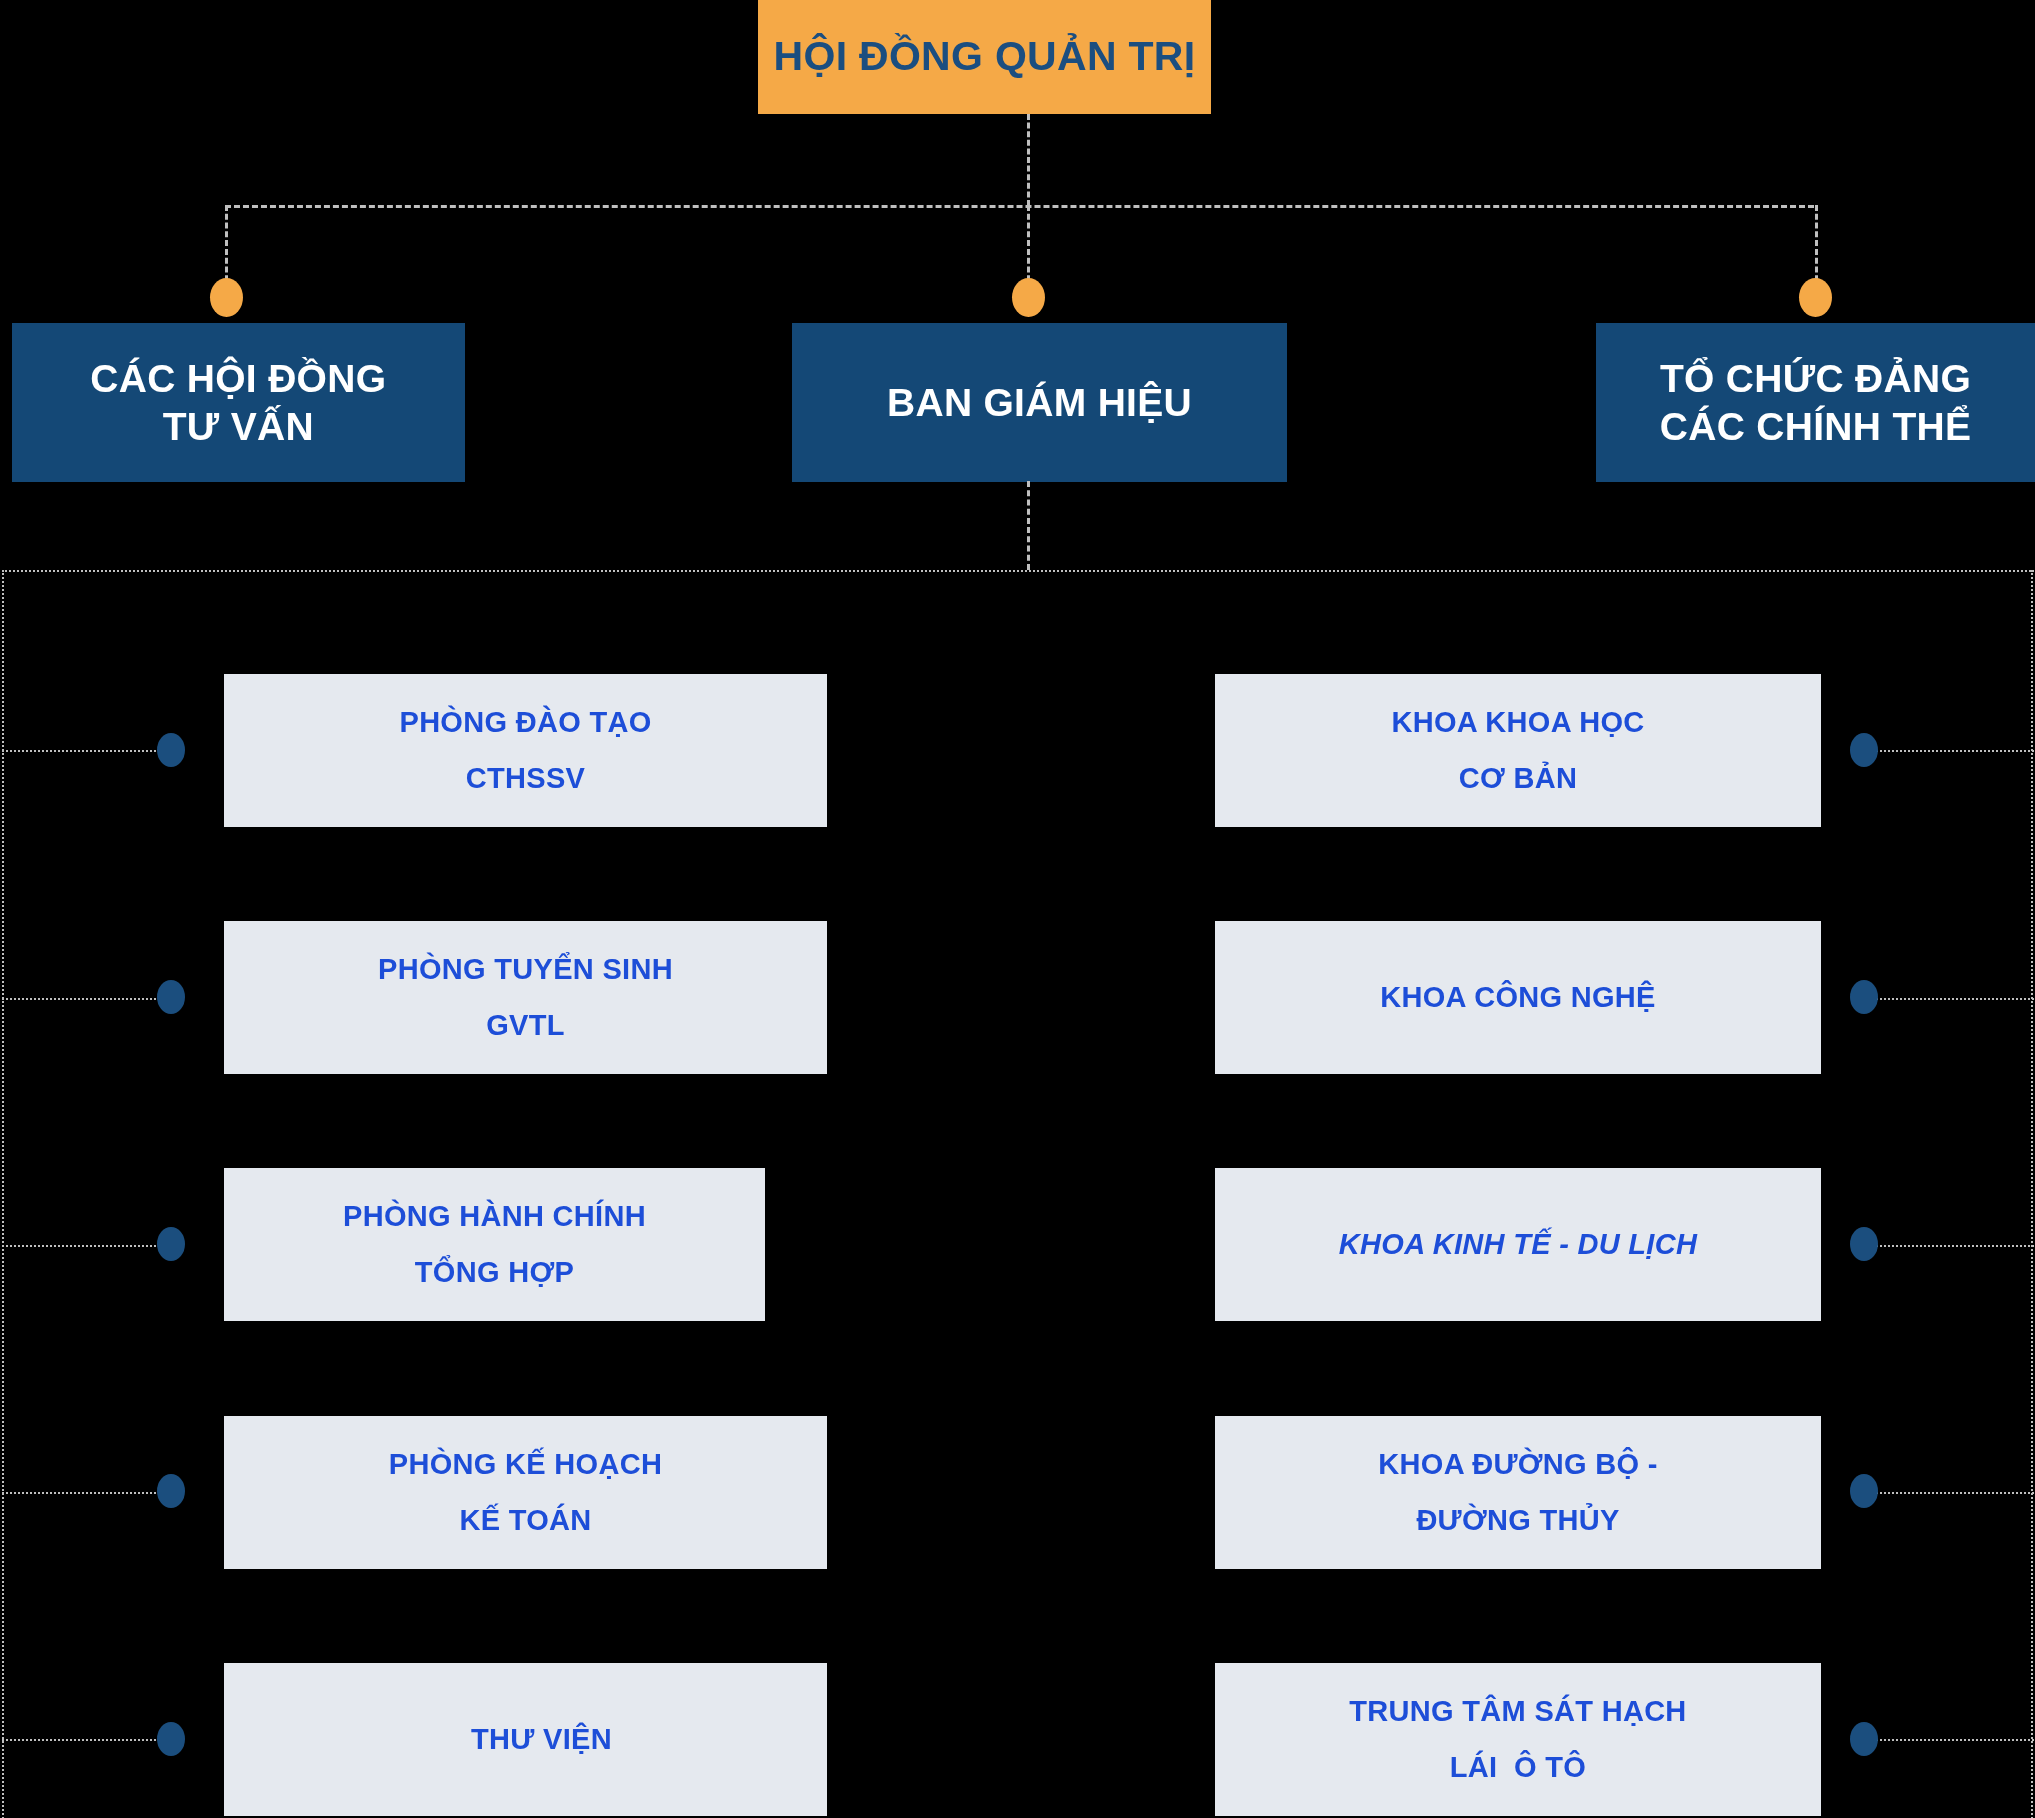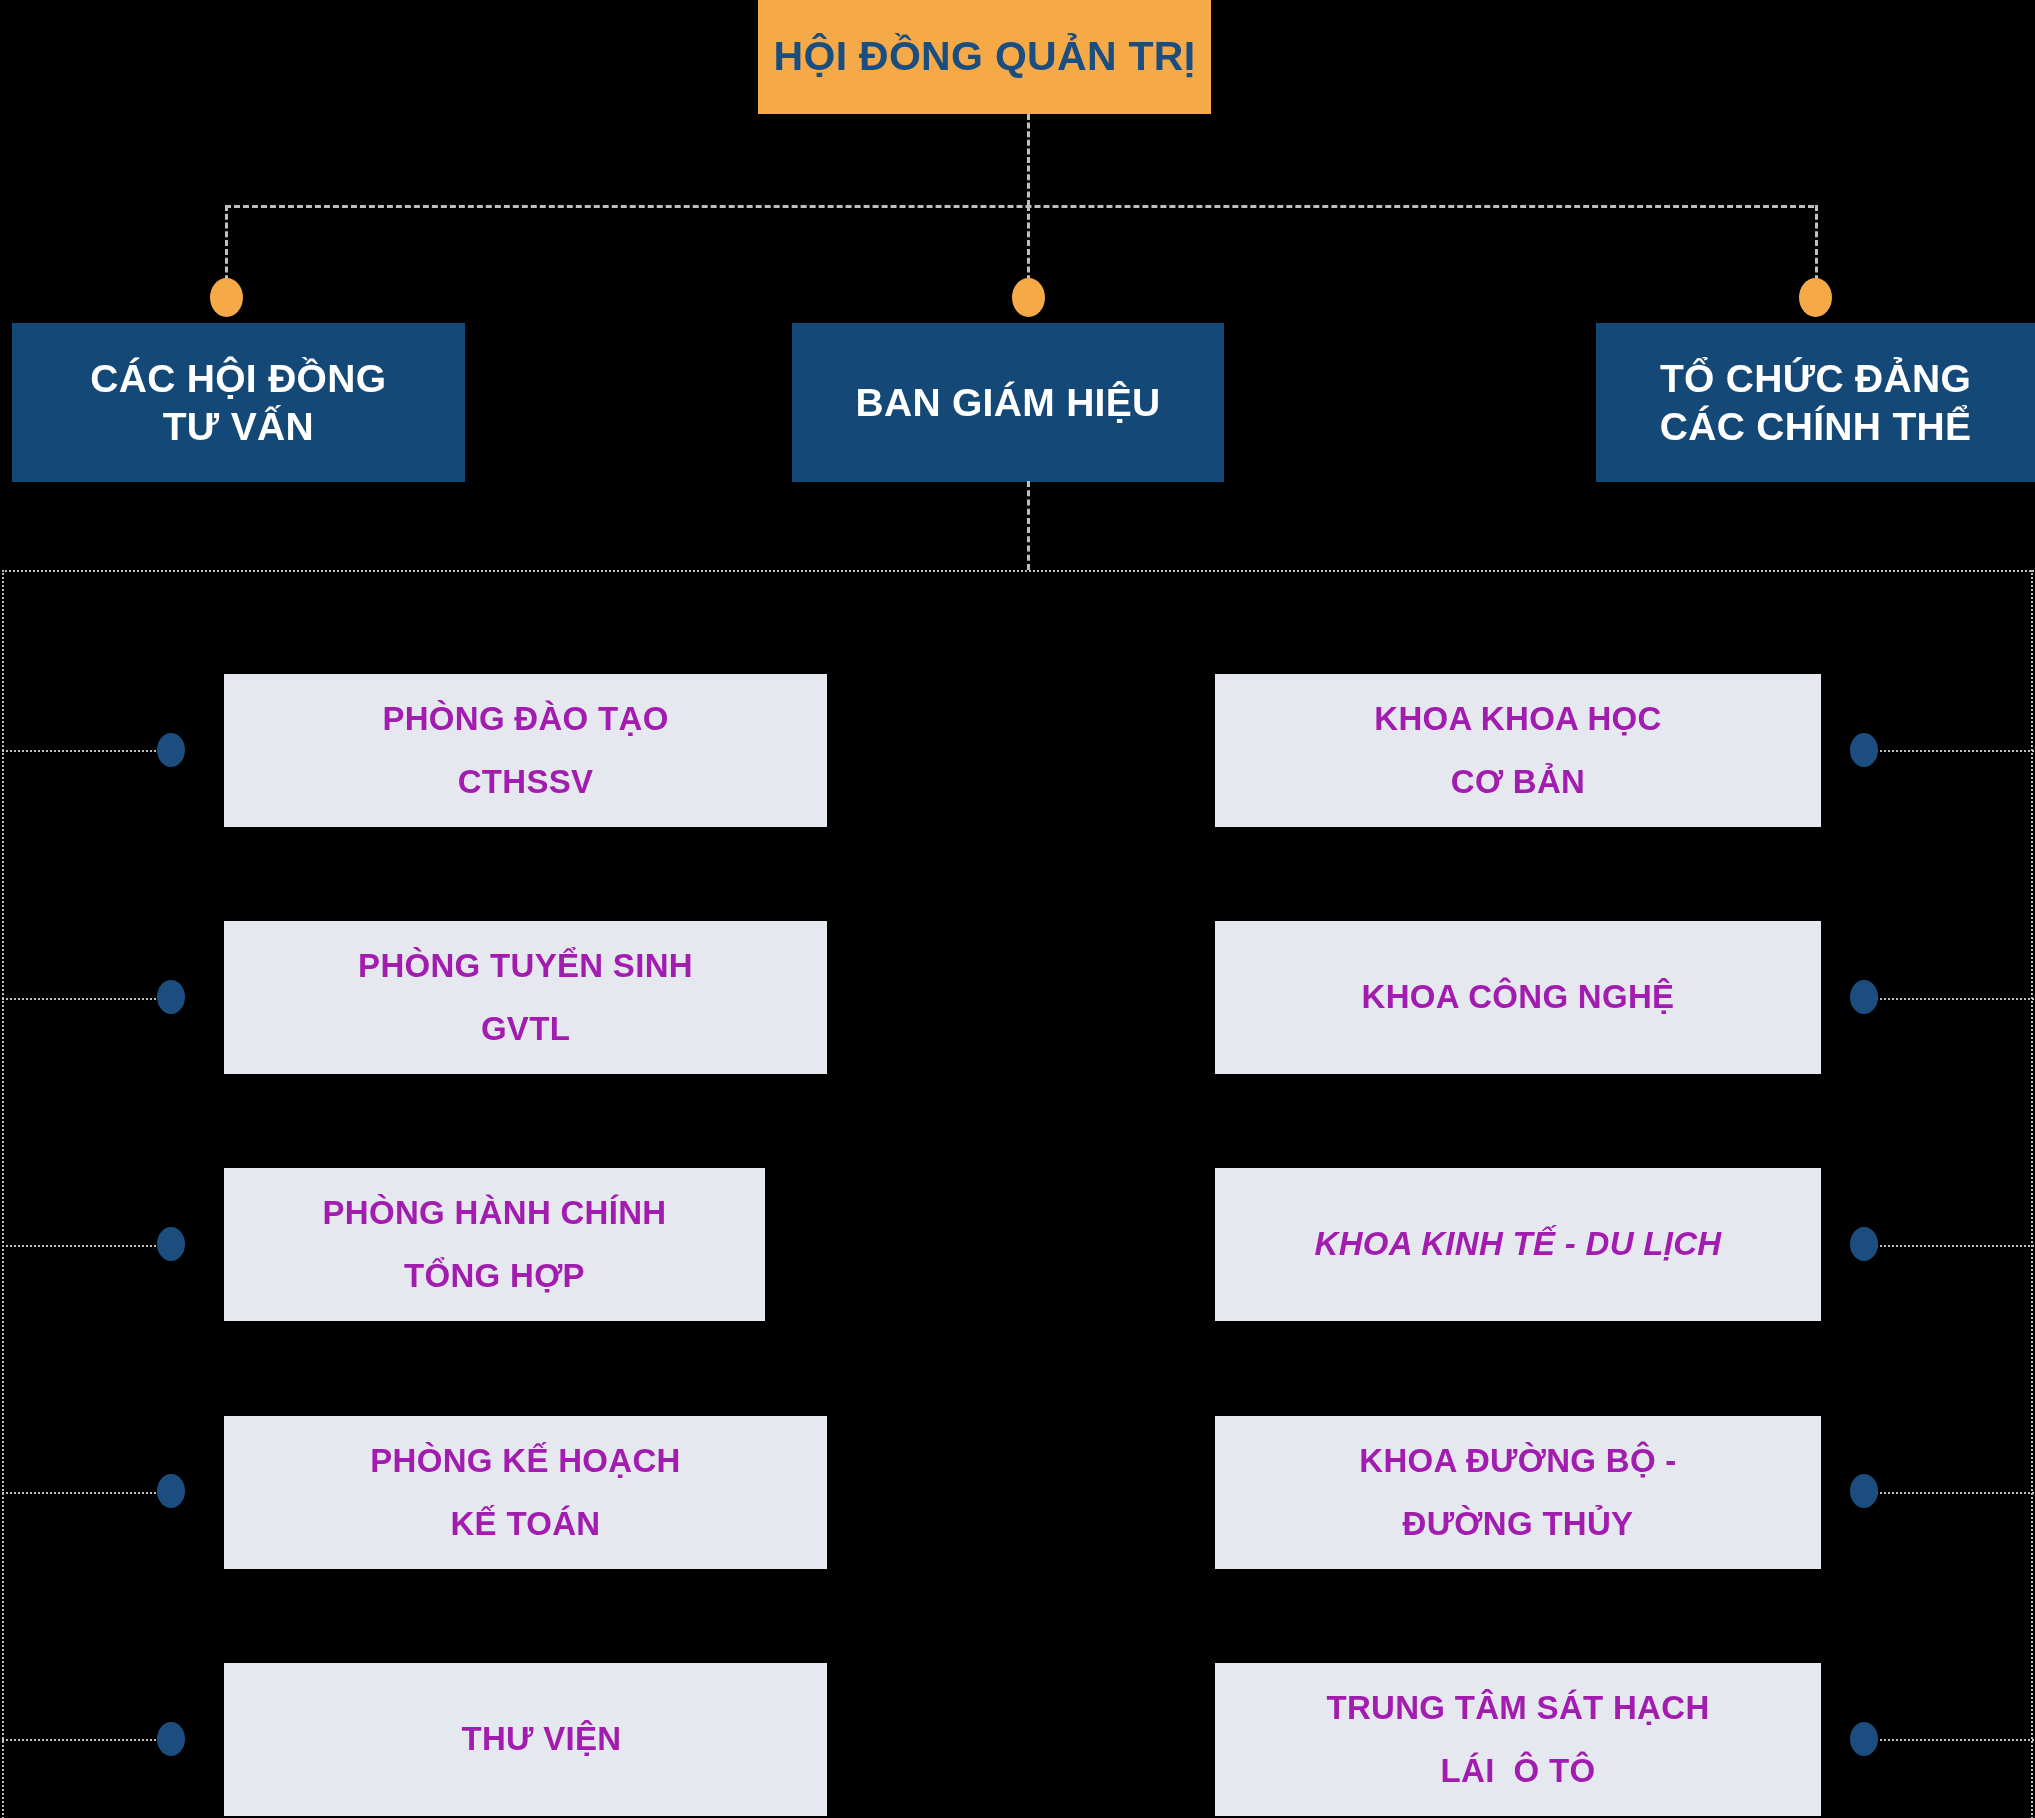--- a/index.html
+++ b/index.html
@@ -42,22 +42,22 @@
   .node.l2 {
     background: #144876;
     color: #FFFFFF;
     font-size: 39px;
     line-height: 1.22;
   }
 
   
   .node.leaf {
     background: #E5E9EF;
-    color: #a21caf;
-    font-size: 33px;
+    color: #1d4ed8;
+    font-size: 29px;
     line-height: 1.9;
     font-weight: bold;
   }
 
   
   .conn {
     position: absolute;
   }
   .conn.h {
     border-top: 3.5px dashed #BFBFBF;
@@ -99,21 +99,21 @@
 
   <div class="dot orange" style="left:210px; top:278px; width:33px; height:39px;"></div>
   <div class="dot orange" style="left:1012px; top:278px; width:33px; height:39px;"></div>
   <div class="dot orange" style="left:1799px; top:278px; width:33px; height:39px;"></div>
 
   <div class="node l2" style="left:11.8px; top:323px; width:453px; height:159px;">
     <span class="line">CÁC HỘI ĐỒNG</span>
     <span class="line">TƯ VẤN</span>
   </div>
 
-  <div class="node l2" style="left:792px; top:323px; width:432px; height:159px;">
+  <div class="node l2" style="left:792px; top:323px; width:495px; height:159px;">
     <span class="line">BAN GIÁM HIỆU</span>
   </div>
 
   <div class="node l2" style="left:1596px; top:323px; width:439px; height:159px;">
     <span class="line">TỔ CHỨC ĐẢNG</span>
     <span class="line">CÁC CHÍNH THỂ</span>
   </div>
 
   <div class="conn v" style="left:1027px; top:481px; height:89px;"></div>
 

